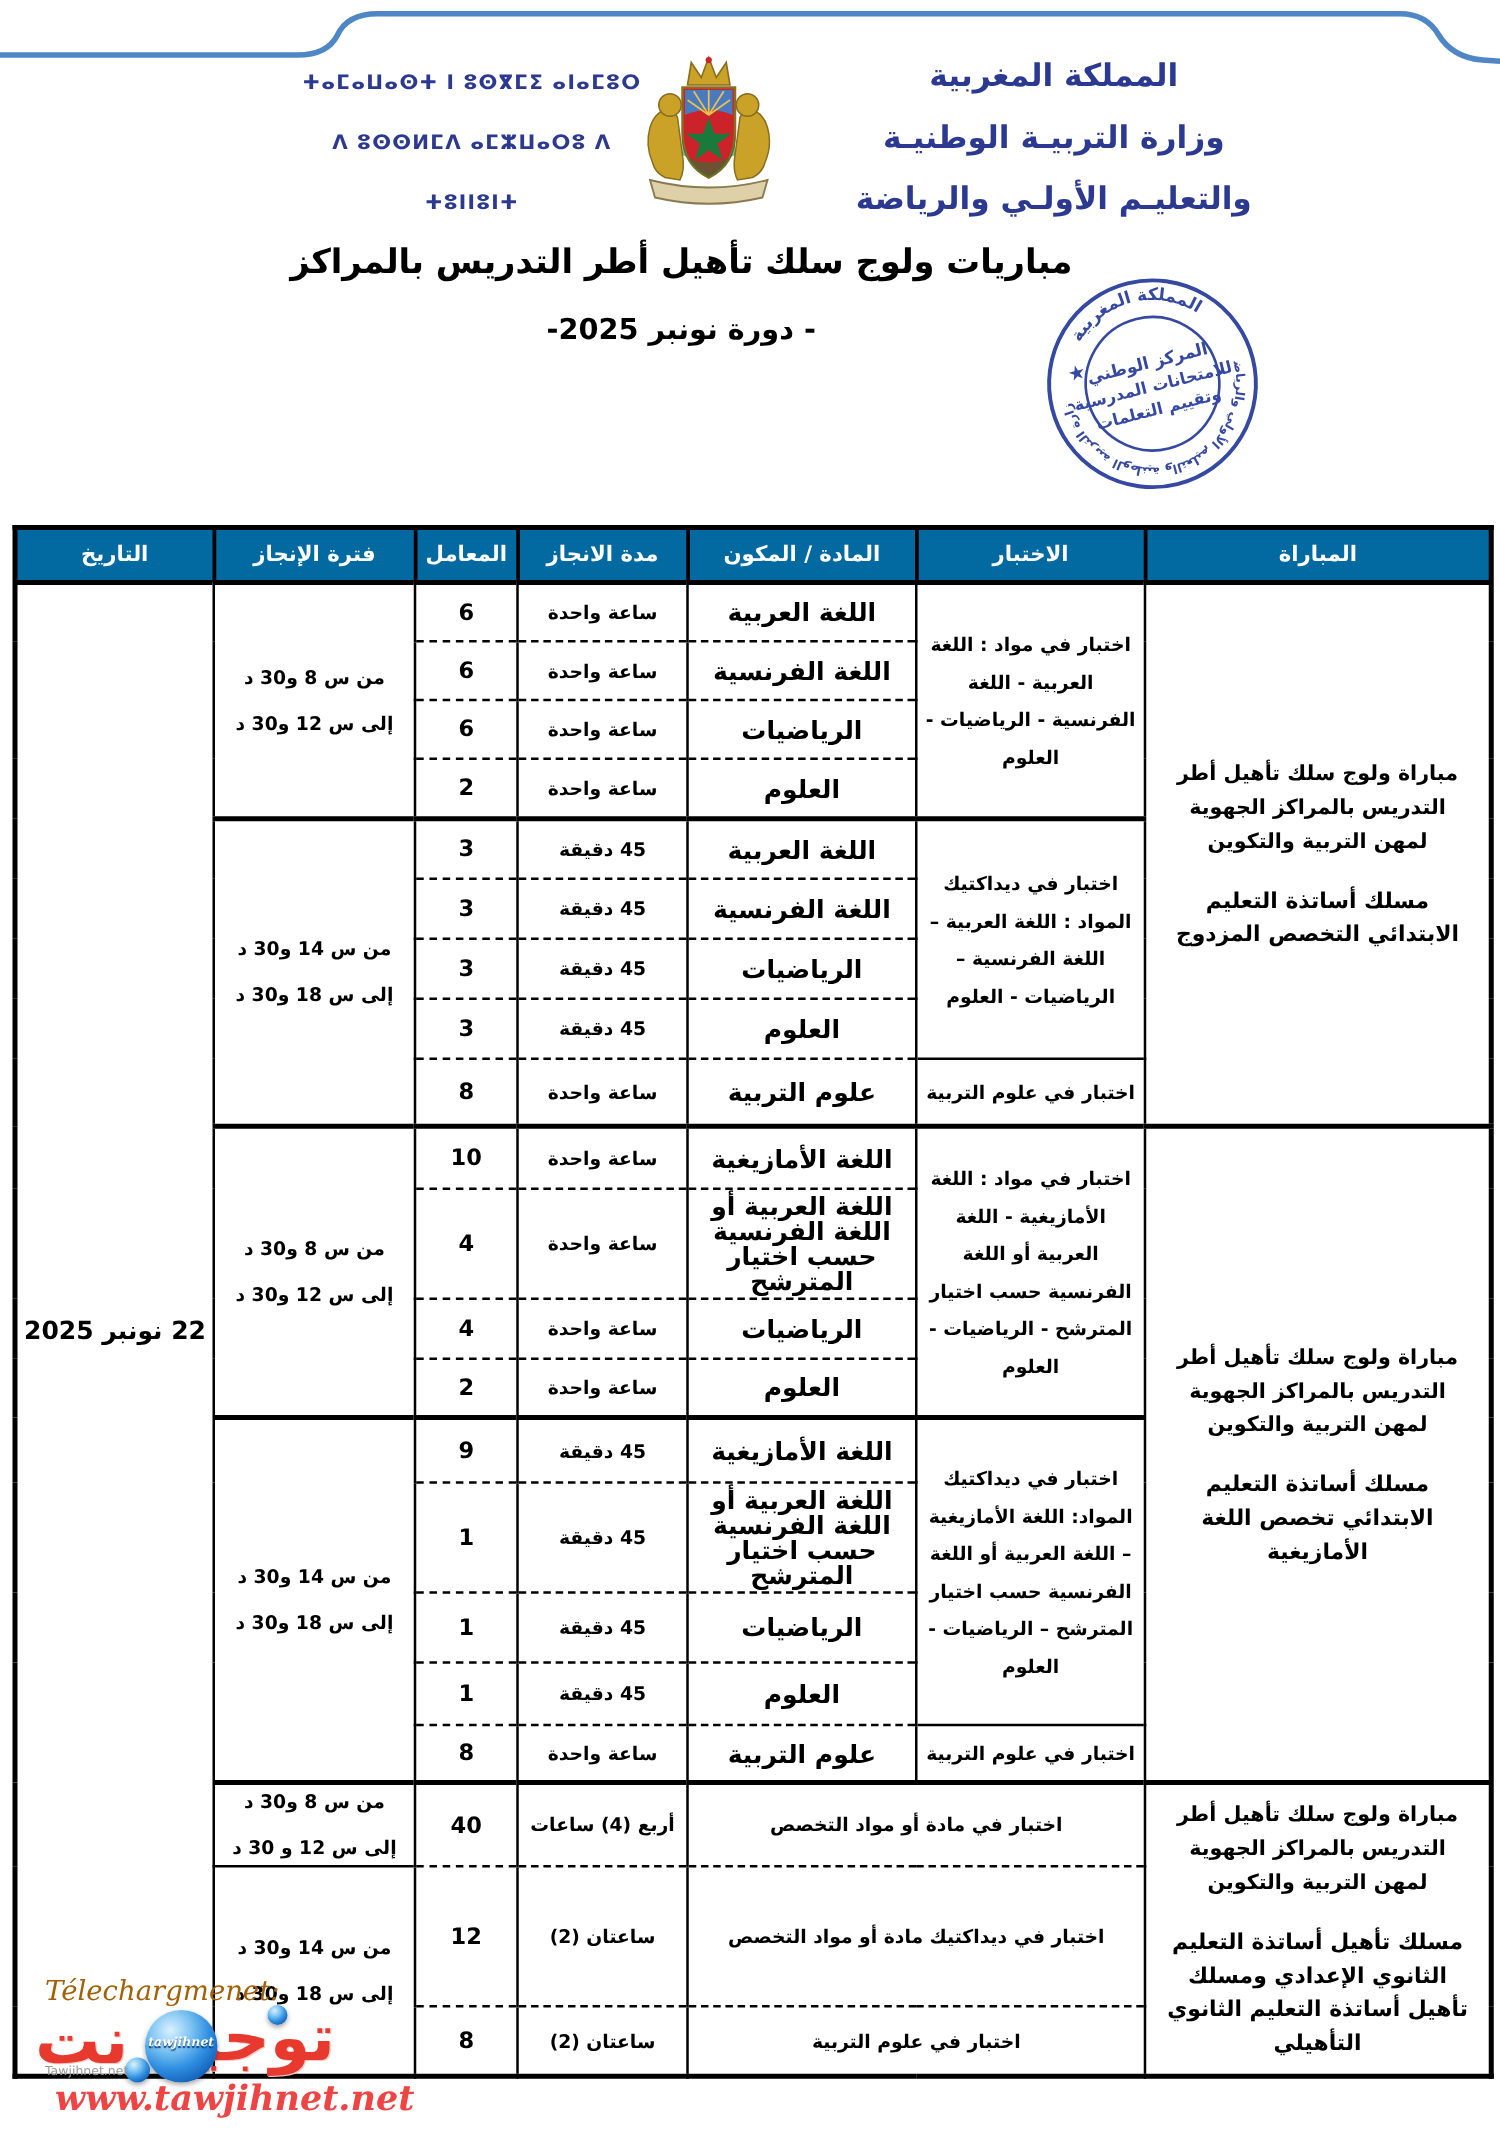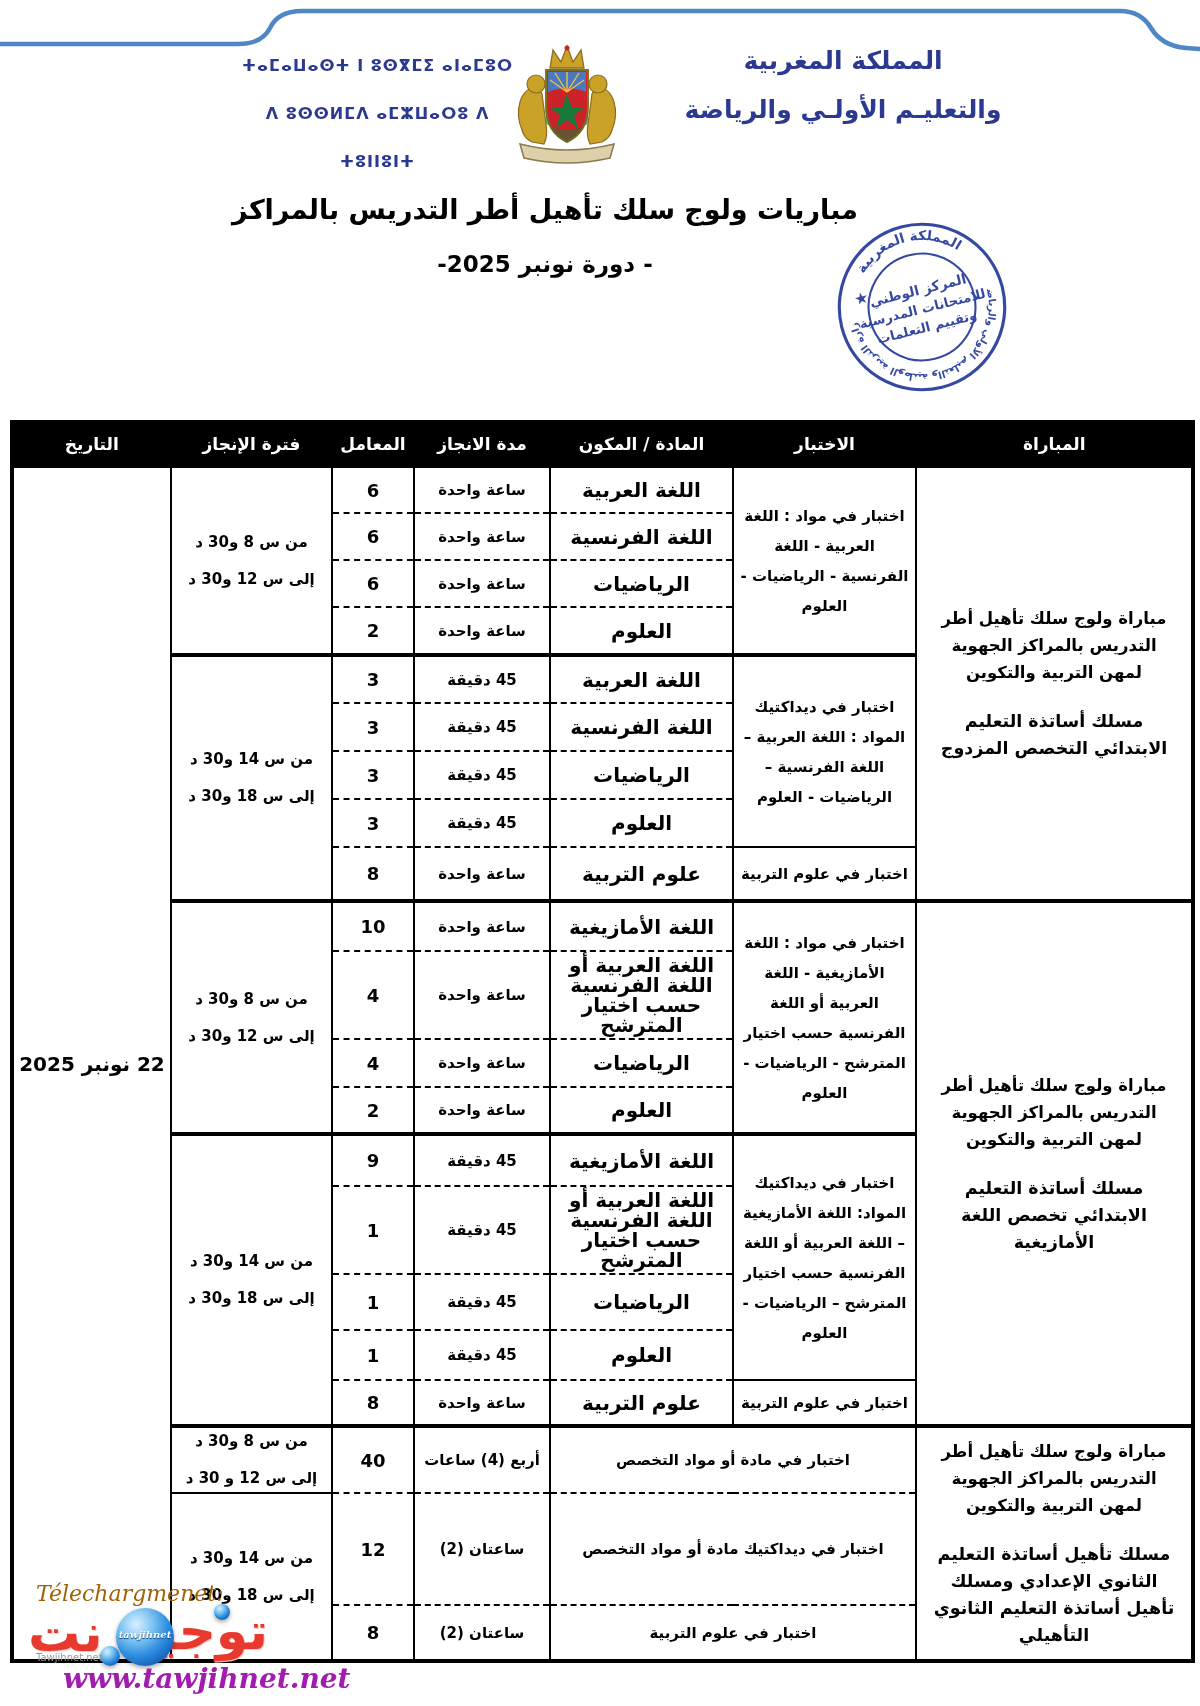--- a/index.html
+++ b/index.html
@@ -35,21 +35,21 @@
     position: absolute; top: 218px; left: 833px; width: 178px; height: 178px;
     transform: rotate(-14deg); opacity: 0.95; z-index: 3;
   }
   
   .table-wrap { position: absolute; top: 420px; left: 10px; width: 1181px; z-index: 2; }
   table {
     width: 1181px; border-collapse: collapse; table-layout: fixed;
     direction: rtl; border: 4px solid #000;
   }
   th {
-    background: #000000; color: #fff; font-weight: bold; font-size: 17px;
+    background: #0369a1; color: #fff; font-weight: bold; font-size: 17px;
     border: 3px solid #000; height: 44px; padding: 2px;
   }
   td {
     border-left: 2.5px solid #000; border-right: 2.5px solid #000;
     border-top: 2.5px solid #000; border-bottom: 0;
     text-align: center; vertical-align: middle;
     font-weight: bold; color: #000; padding: 3px 5px;
   }
   tr.secstart > td { border-top: 4px solid #000; }
   td.dash { border-top: 2px dashed #000; }
@@ -87,33 +87,34 @@
   .sphere-big span {
     position: absolute; top: 21px; left: 2px; width: 54px; text-align: center;
     color: #fff; font-size: 10px; font-style: italic; font-weight: bold;
     font-family: "DejaVu Serif", serif; text-shadow: 0 1px 1px #063a78;
   }
   .wm-small {
     top: 1652px; left: 36px; font-size: 10px; color: #9a9a9a;
     font-family: "DejaVu Sans", sans-serif;
   }
   .wm-url {
-    top: 1662px; left: 63px; font-family: "DejaVu Serif", serif;
-    font-style: italic; font-weight: bold; font-size: 28px; color: #a21caf;
+    top: 1662px; left: 44px; font-family: "DejaVu Serif", serif;
+    font-style: italic; font-weight: bold; font-size: 28px; color: #ef4444;
   }
 </style>
 </head>
 <body>
 
 <svg class="top-frame" width="1200" height="60" viewBox="0 0 1200 60">
   <path d="M0,44 H238 Q262,44 270,28 Q278,11 302,11 H1120 Q1141,11 1151,28 Q1162,46 1186,48 L1200,49" fill="none" stroke="#4e86c6" stroke-width="4.5" stroke-linecap="round"></path>
 </svg>
 
 <div class="ministry-ar">
   <div>المملكة المغربية</div>
+  <div>وزارة التربيـة الوطنيـة</div>
   <div>والتعليـم الأولـي والرياضة</div>
 </div>
 
 <div class="ministry-tif">
   <div>ⵜⴰⵎⴰⵡⴰⵙⵜ ⵏ ⵓⵙⴳⵎⵉ ⴰⵏⴰⵎⵓⵔ</div>
   <div>ⴷ ⵓⵙⵙⵍⵎⴷ ⴰⵎⵣⵡⴰⵔⵓ ⴷ ⵜⵓⵏⵏⵓⵏⵜ</div>
 </div>
 
 <svg class="emblem" width="118" height="140" viewBox="0 0 118 140">
 

